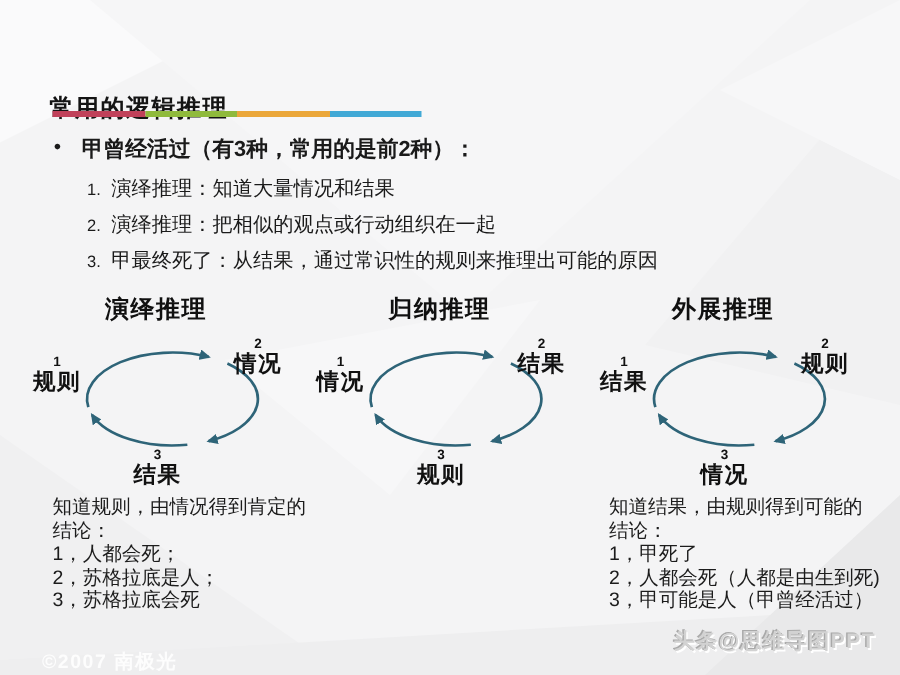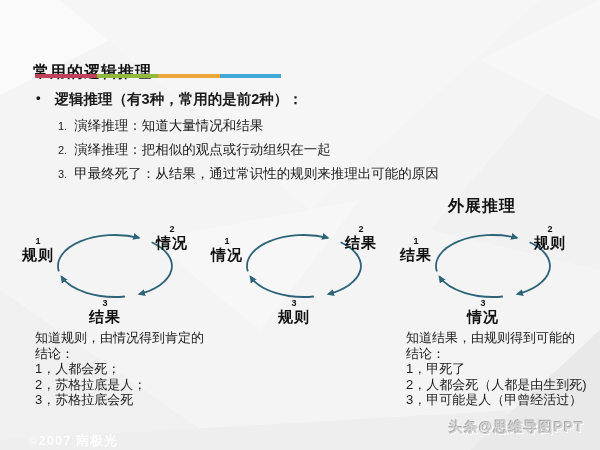--- a/index.html
+++ b/index.html
@@ -96,57 +96,59 @@
 
   <div class="accent-bar">
     <span style="background-color: rgb(192, 65, 90);"></span>
     <span style="background-color: rgb(143, 186, 60);"></span>
     <span style="background-color: rgb(235, 167, 58);"></span>
     <span style="background-color: rgb(65, 169, 214);"></span>
   </div>
 
   <div class="intro-heading">
     <span class="bullet">•</span>
-    <span>逻辑推理（有3种，常用的是前2种）：</span>
+    <span>甲曾经活过（有3种，常用的是前2种）：</span>
   </div>
 
   <div class="intro-item item-0">
     <span class="num">1.</span>
     <span>演绎推理：知道大量情况和结果</span>
   </div>
   <div class="intro-item item-1">
     <span class="num">2.</span>
     <span>演绎推理：把相似的观点或行动组织在一起</span>
   </div>
   <div class="intro-item item-2">
     <span class="num">3.</span>
     <span>甲最终死了：从结果，通过常识性的规则来推理出可能的原因</span>
   </div>
 
   <div class="diagram diagram-0">
+    <div class="diagram-title">演绎推理</div>
     <svg class="cycle" viewBox="0 0 130 80">
       <path d="M 8.9 45.4 A 57 31 0 0 1 89.1 11.9" fill="none" stroke="#2e6478" stroke-width="1.8" marker-end="url(#arrw)"></path>
       <path d="M 101.6 16.3 A 57 31 0 0 1 89.1 68.1" fill="none" stroke="#2e6478" stroke-width="1.8" marker-end="url(#arrw)"></path>
       <path d="M 74.9 70.5 A 57 31 0 0 1 11.4 50.6" fill="none" stroke="#2e6478" stroke-width="1.8" marker-end="url(#arrw)"></path>
     </svg>
     <div class="node node-left">
       <span class="num">1</span>
       <span class="lbl">规则</span>
     </div>
     <div class="node node-right">
       <span class="num">2</span>
       <span class="lbl">情况</span>
     </div>
     <div class="node node-bottom">
       <span class="num">3</span>
       <span class="lbl">结果</span>
     </div>
   </div>
 
   <div class="diagram diagram-1">
+    <div class="diagram-title">归纳推理</div>
     <svg class="cycle" viewBox="0 0 130 80">
       <path d="M 8.9 45.4 A 57 31 0 0 1 89.1 11.9" fill="none" stroke="#2e6478" stroke-width="1.8" marker-end="url(#arrw)"></path>
       <path d="M 101.6 16.3 A 57 31 0 0 1 89.1 68.1" fill="none" stroke="#2e6478" stroke-width="1.8" marker-end="url(#arrw)"></path>
       <path d="M 74.9 70.5 A 57 31 0 0 1 11.4 50.6" fill="none" stroke="#2e6478" stroke-width="1.8" marker-end="url(#arrw)"></path>
     </svg>
     <div class="node node-left">
       <span class="num">1</span>
       <span class="lbl">情况</span>
     </div>
     <div class="node node-right">

